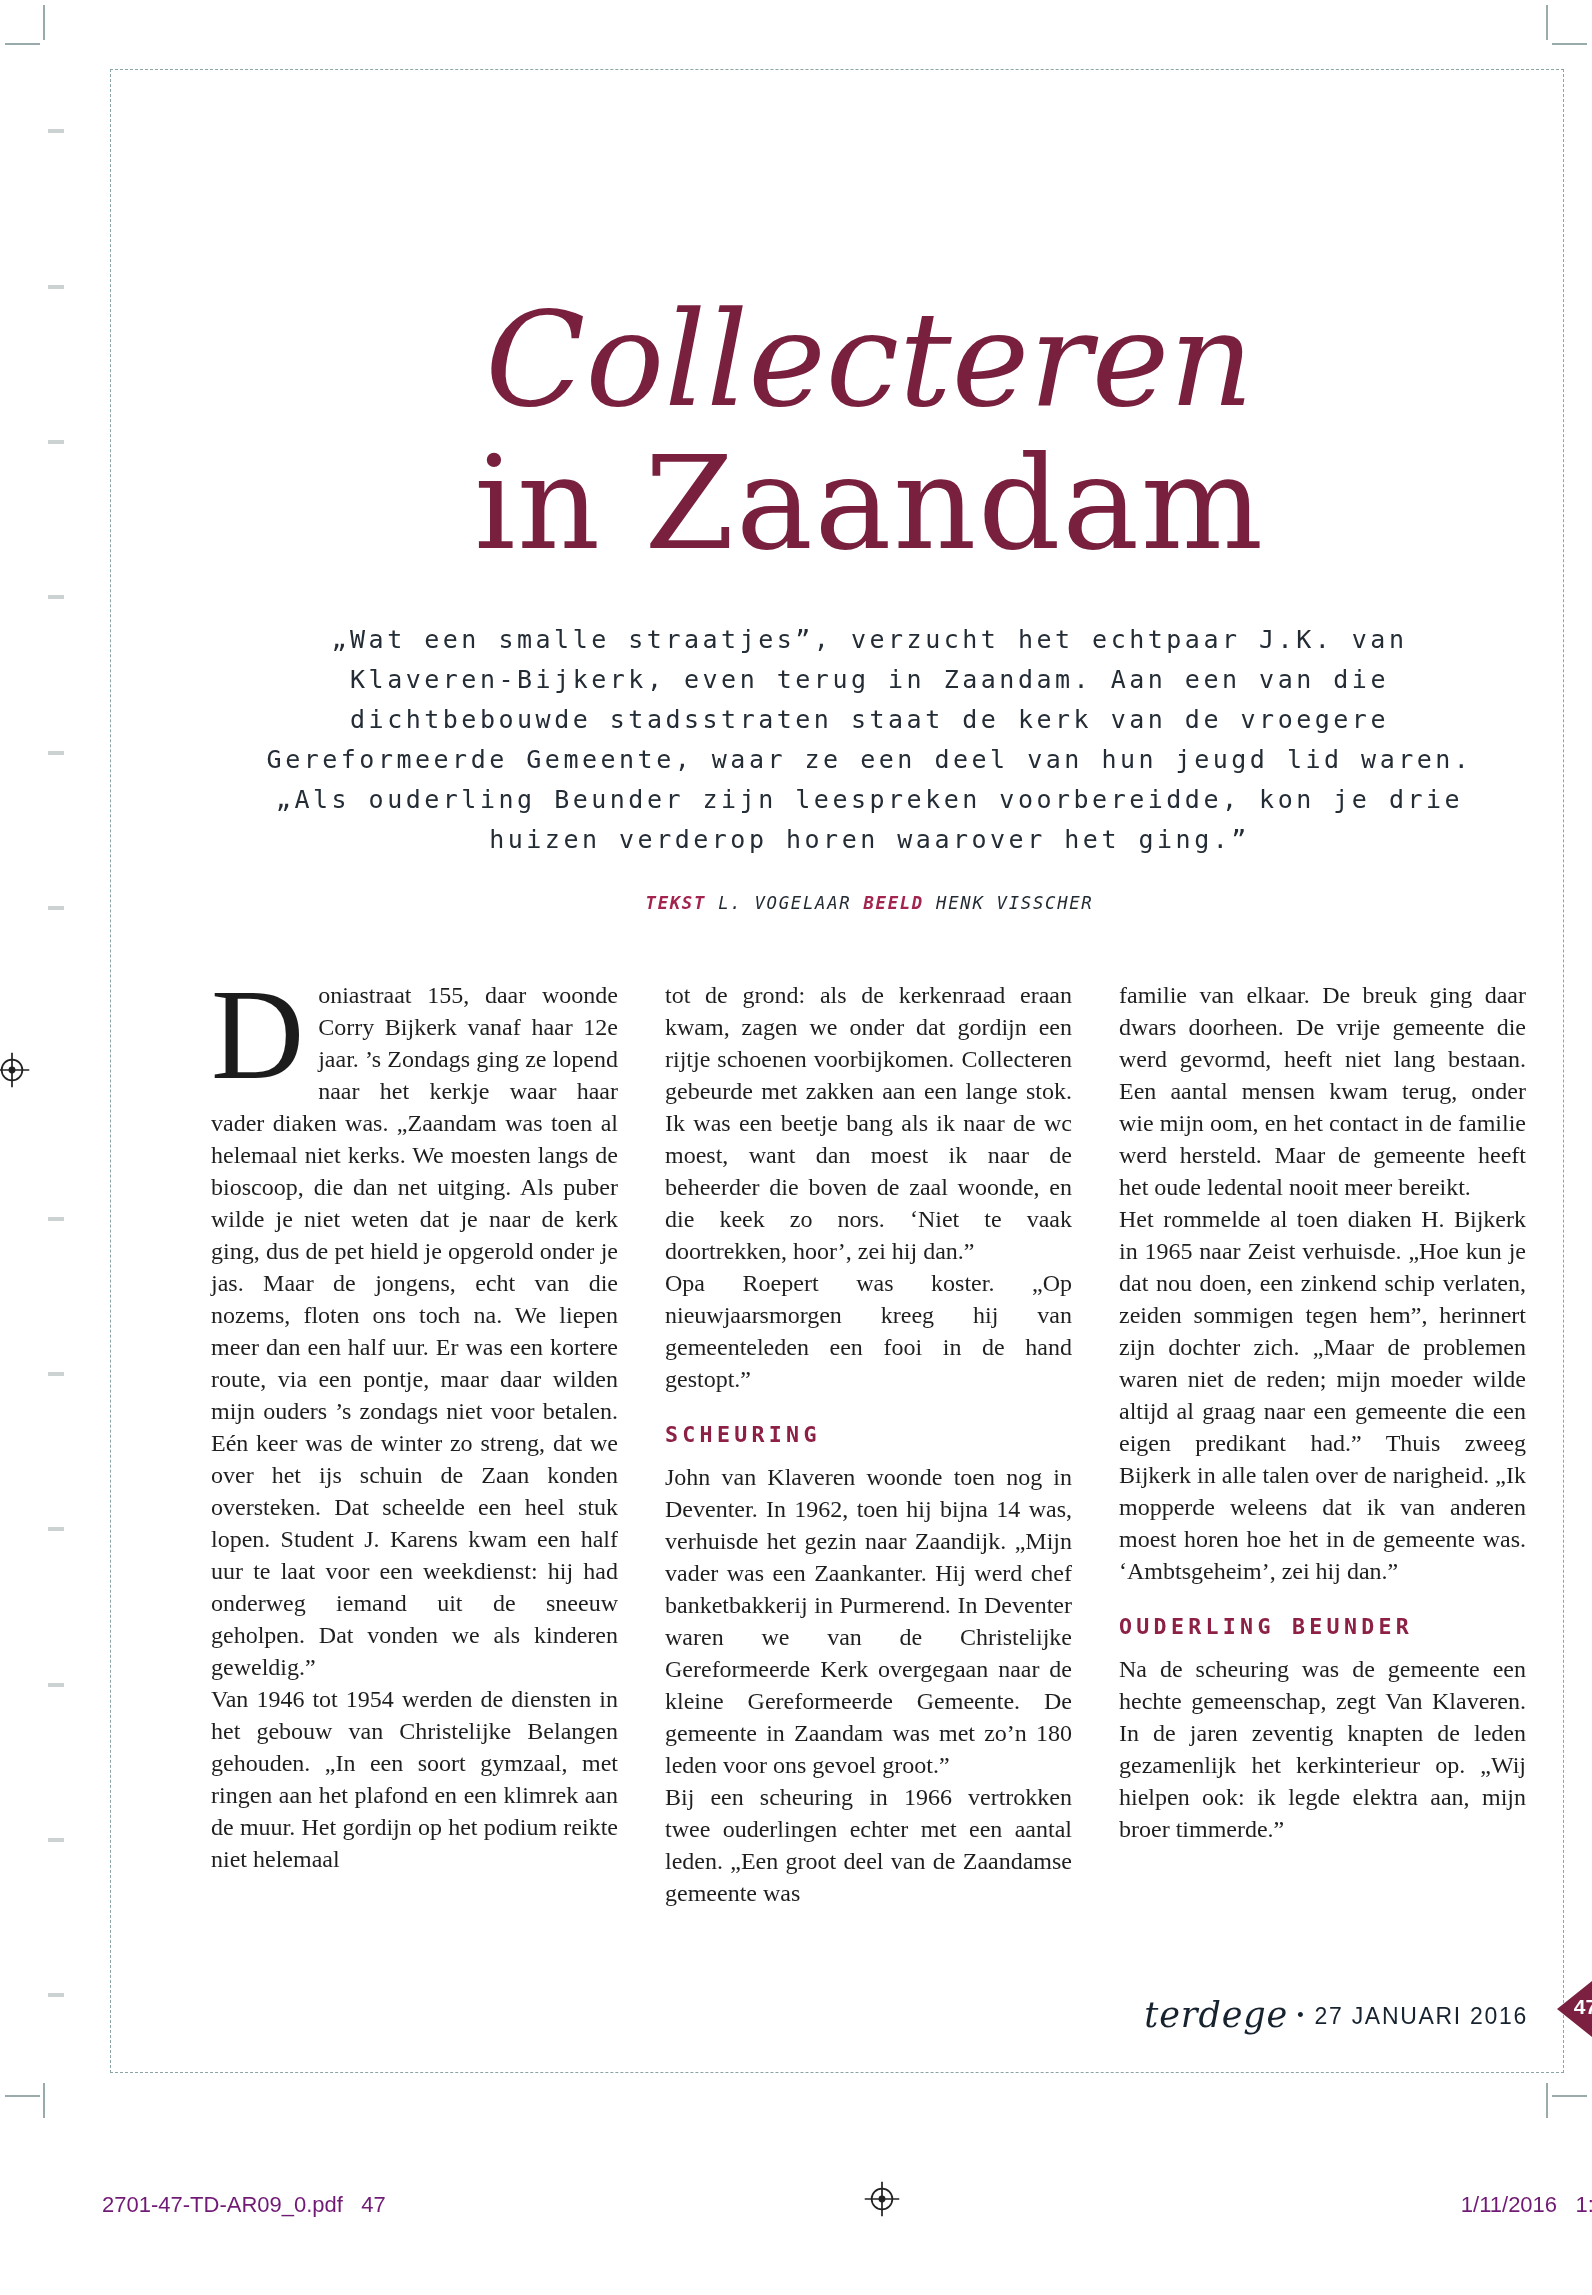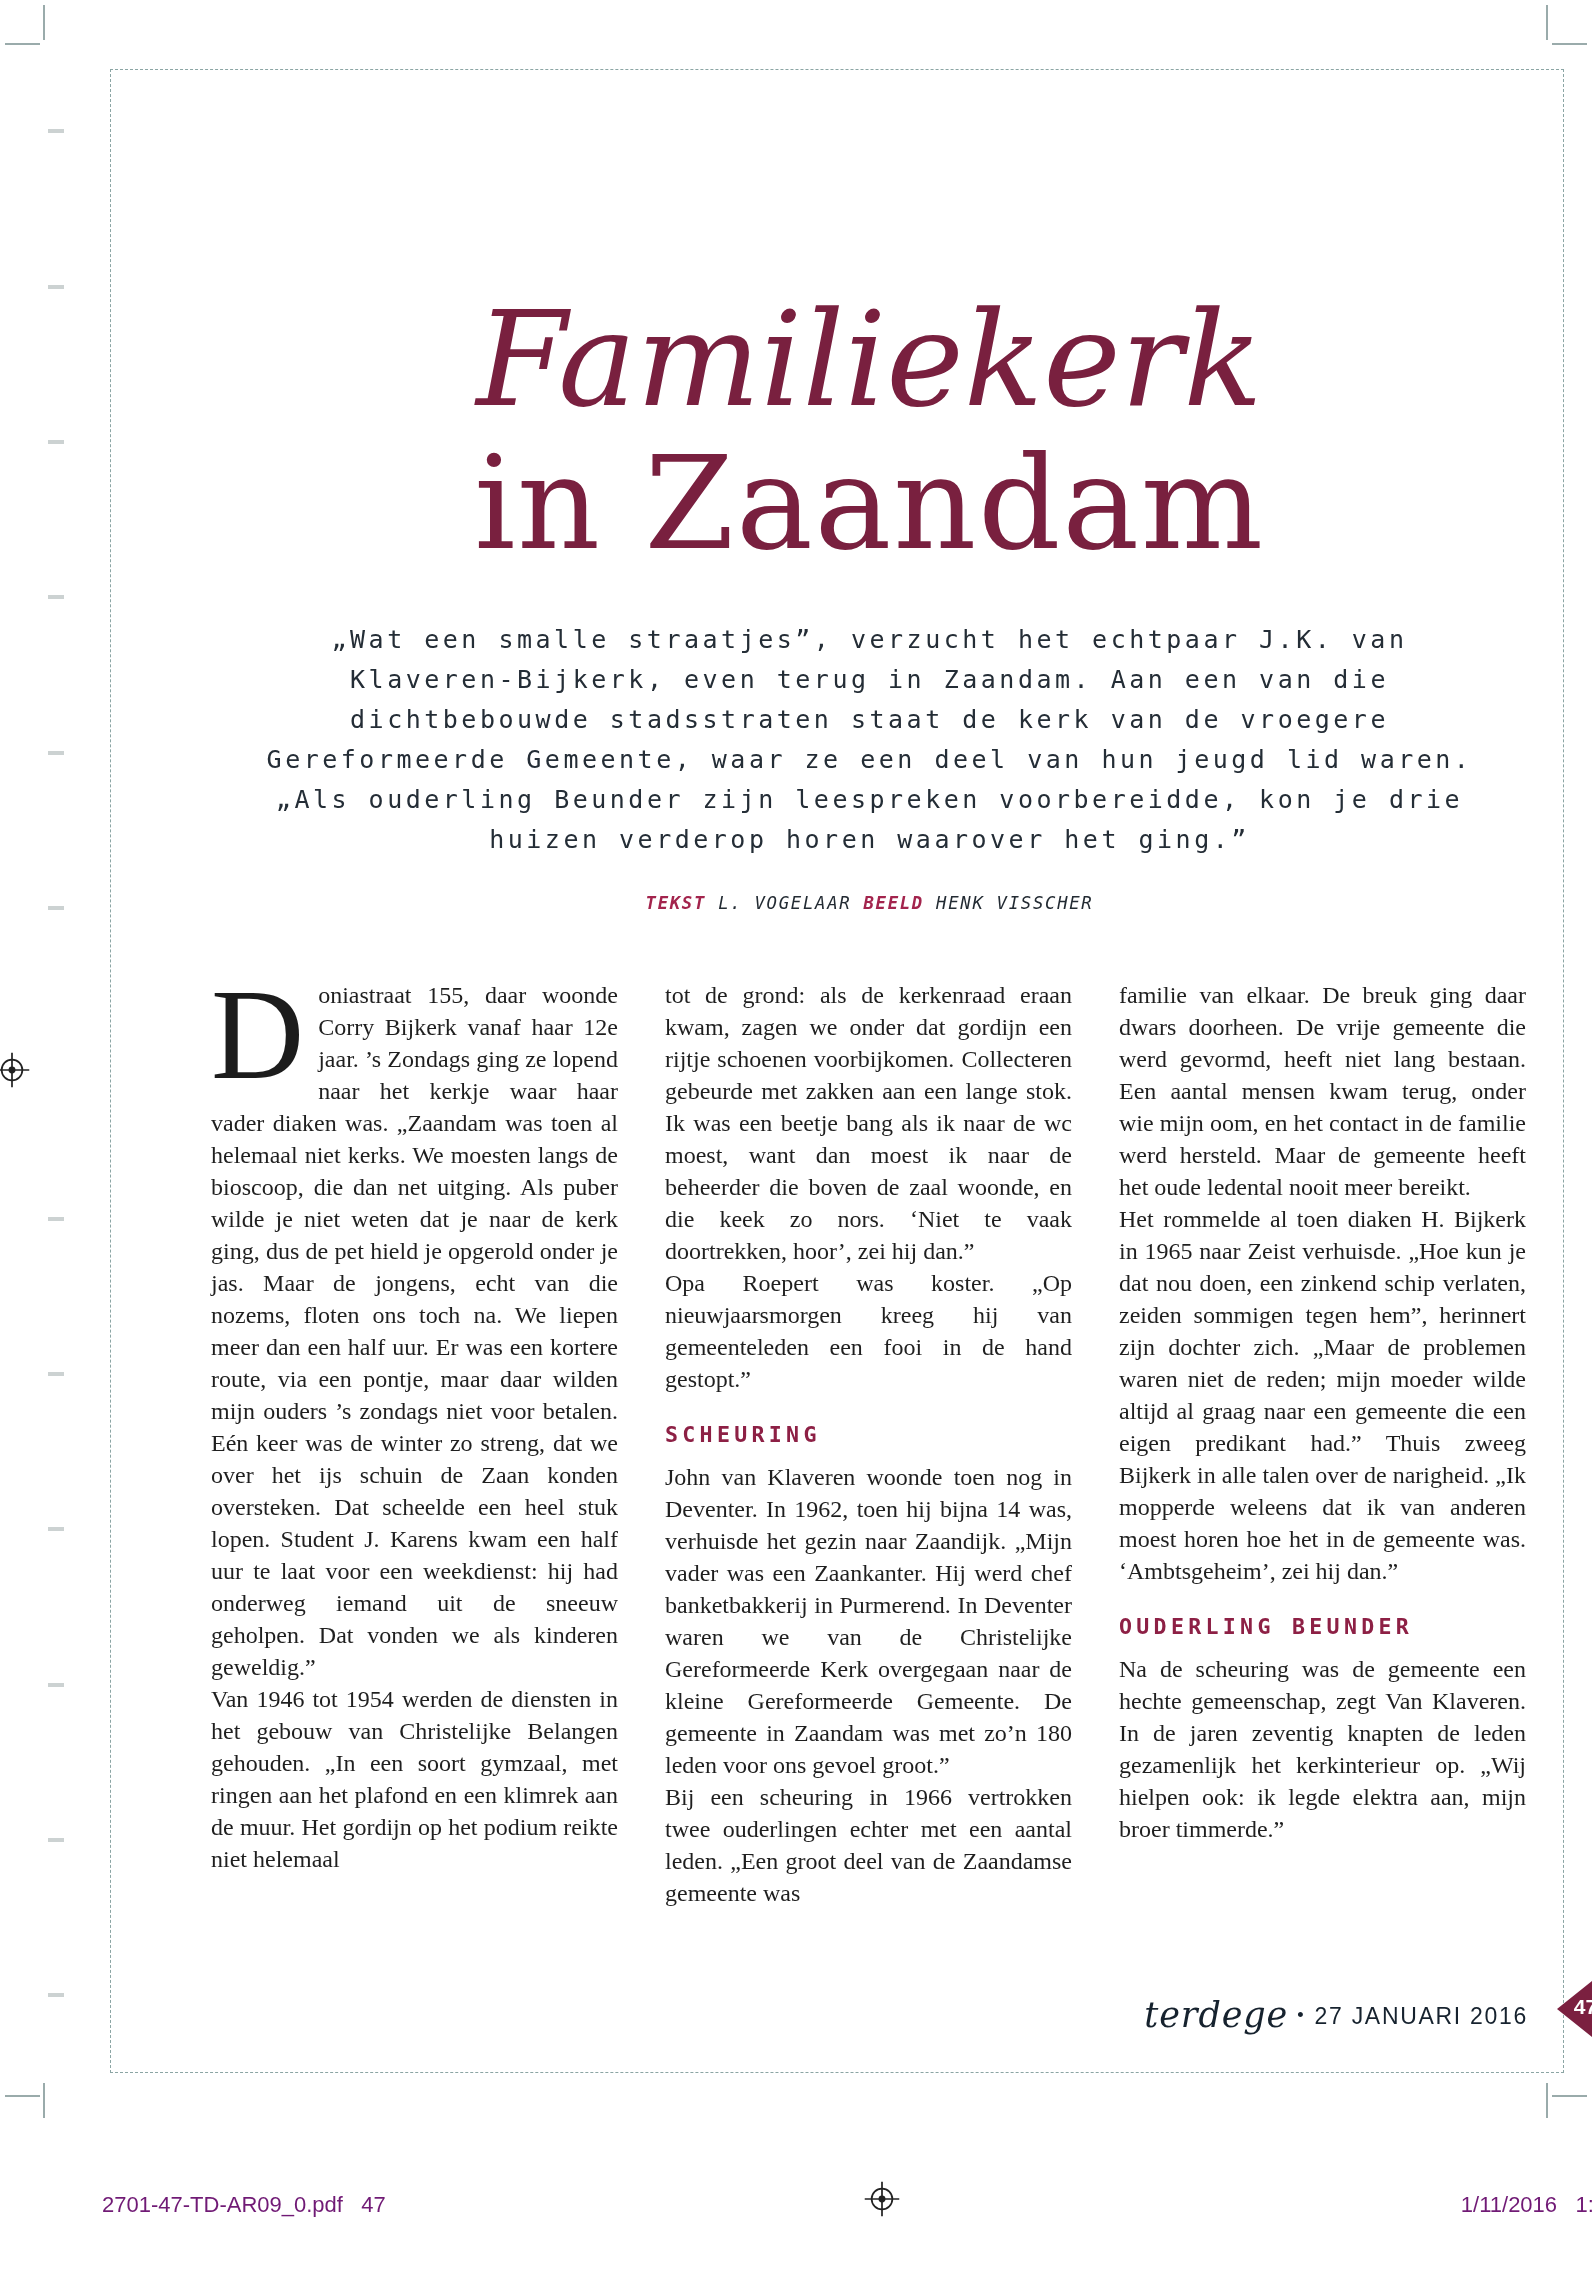--- a/index.html
+++ b/index.html
@@ -99,21 +99,21 @@
       <line x1="2" y1="22" x2="42" y2="22" stroke="#222" stroke-width="2"></line>
       <circle cx="22" cy="22" r="4" fill="#222"></circle>
     </svg>
   </div>
 
   <div class="trim-border"></div>
 
   <div class="content">
 
     <div class="title">
-      <div class="l1">Familiekerk</div>
+      <div class="l1">Collecteren</div>
       <div class="l2">in Zaandam</div>
     </div>
 
     <div class="intro">
       <div>„Wat een smalle straatjes”, verzucht het echtpaar J.K. van</div>
       <div>Klaveren-Bijkerk, even terug in Zaandam. Aan een van die</div>
       <div>dichtbebouwde stadsstraten staat de kerk van de vroegere</div>
       <div>Gereformeerde Gemeente, waar ze een deel van hun jeugd lid waren.</div>
       <div>„Als ouderling Beunder zijn leespreken voorbereidde, kon je drie</div>
       <div>huizen verderop horen waarover het ging.”</div>

